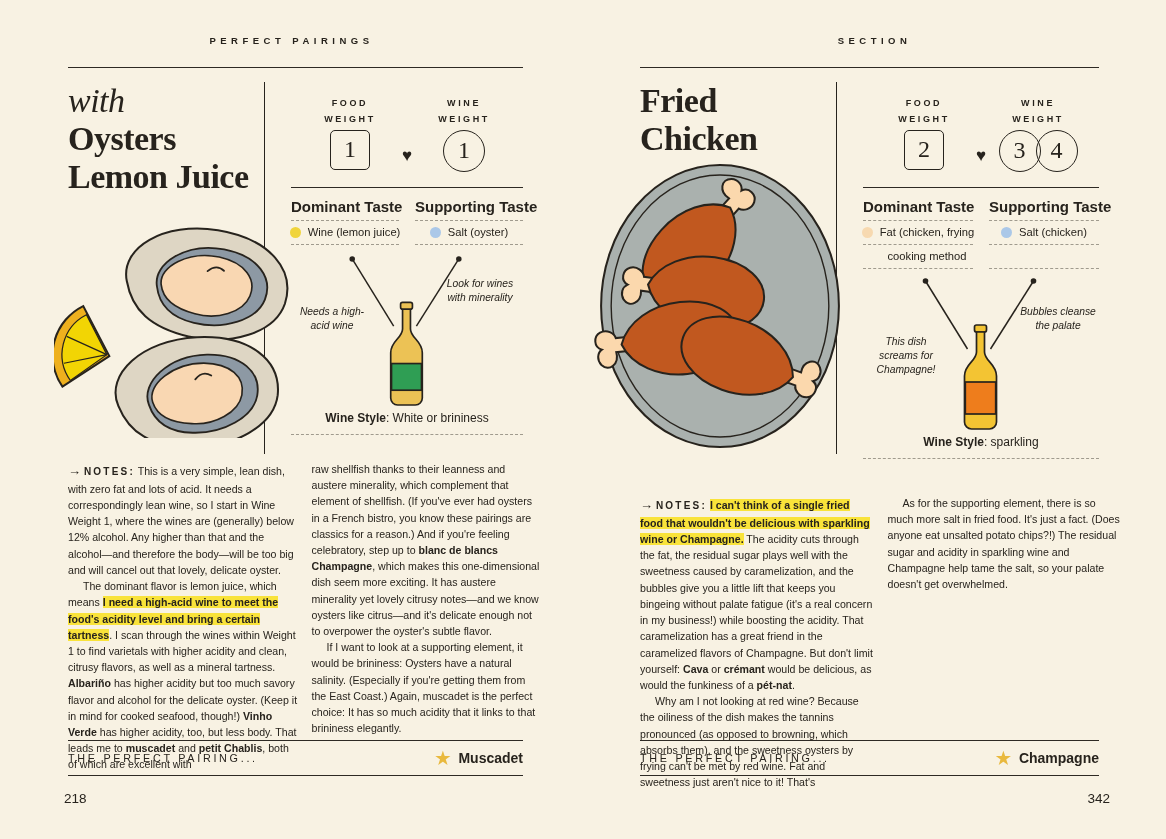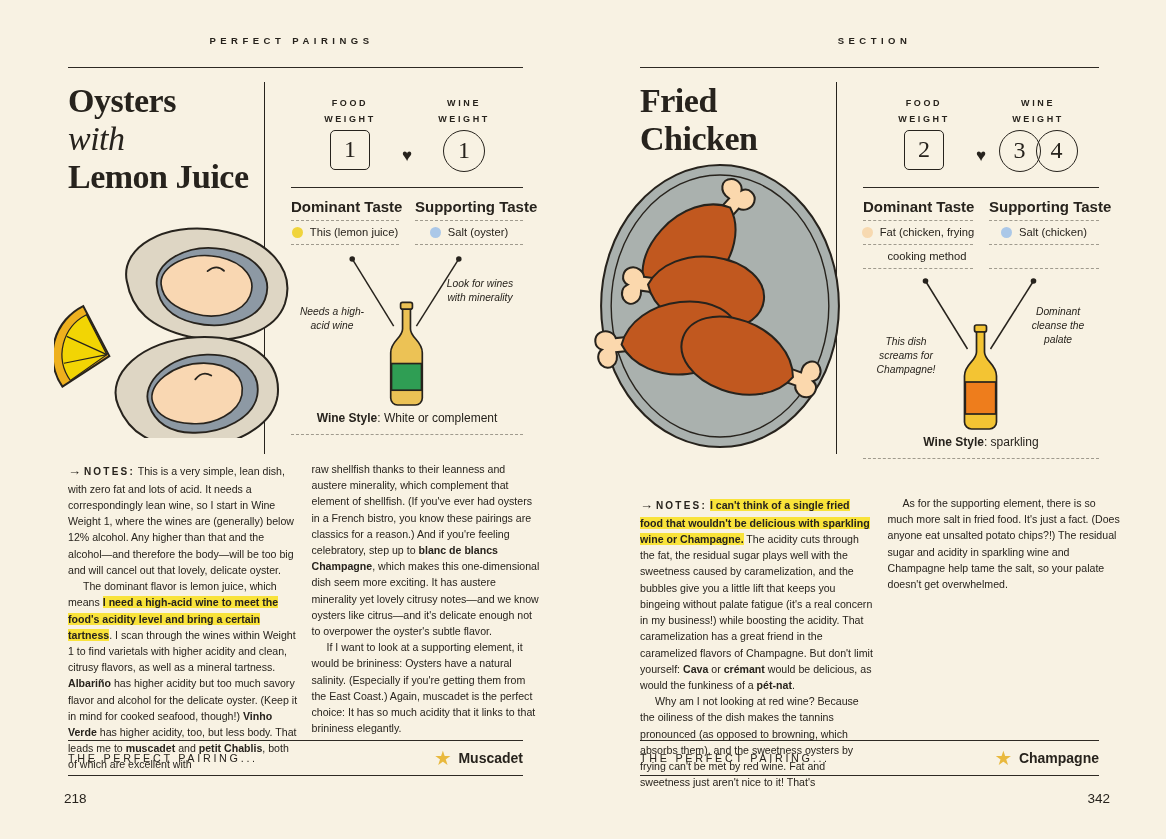--- a/index.html
+++ b/index.html
@@ -104,22 +104,22 @@
 
 <div class="spread">
 
   <section class="page left">
     <div class="pg-header">PERFECT PAIRINGS</div>
     <div class="top-rule"></div>
 
     <div class="body-grid">
       <div class="col-title">
         <h1 class="title">
+          <span class="tl it">with</span>
           <span class="tl">Oysters</span>
-          <span class="tl it">with</span>
           <span class="tl">Lemon Juice</span>
         </h1>
       </div>
       <div class="col-panel">
         <div class="weights">
           <div class="wcol">
             <div class="wlabel">FOOD WEIGHT</div>
             <div class="wsquare">1</div>
           </div>
           <div class="heart">♥</div>
@@ -129,21 +129,21 @@
               <div class="wcircle">1</div>
             </div>
           </div>
         </div>
         <div class="panel-rule"></div>
         <div class="tastes">
           <div class="taste-col">
             <div class="t-label">Dominant Taste</div>
             <div class="t-row">
               <span class="dot acid"></span>
-              <span>This (lemon juice)</span>
+              <span>Wine (lemon juice)</span>
             </div>
           </div>
           <div class="taste-col">
             <div class="t-label">Supporting Taste</div>
             <div class="t-row">
               <span class="dot salt"></span>
               <span>Salt (oyster)</span>
             </div>
           </div>
         </div>
@@ -156,21 +156,21 @@
             <g transform="translate(94,52)">
               <rect class="bottle body" x="17" y="0" width="12" height="7" rx="2"></rect>
               <path class="bottle body" d="M19,7 h8 v20 c0,9 12,12 12,24 v46 a7,7 0 0 1 -7,7 h-18 a7,7 0 0 1 -7,-7 v-46 c0,-12 12,-15 12,-24 Z"></path>
               <rect class="bottle lbl" x="7.8" y="62" width="30.4" height="27"></rect>
             </g>
           </svg>
           <div class="ann ann-l">Needs a high-acid wine</div>
           <div class="ann ann-r">Look for wines with minerality</div>
         </div>
         <div class="winestyle">
-          <b>Wine Style</b><span>: White or complement</span>
+          <b>Wine Style</b><span>: White or brininess</span>
         </div>
       </div>
     </div>
 
     <svg class="illo illo-oysters" viewBox="0 0 240 240">
       <defs>
         <g id="oyster">
           <path class="shell" d="M-80,8 C-90,-24 -50,-54 4,-51 C56,-48 84,-20 77,14 C70,44 28,61 -14,56 C-52,51 -72,36 -80,8 Z"></path>
           <path class="ring" d="M-50,10 C-56,-12 -26,-36 12,-33 C46,-30 63,-10 57,12 C51,33 20,46 -10,42 C-34,39 -46,28 -50,10 Z"></path>
           <path class="flesh" d="M-46,8 C-50,-10 -22,-28 8,-25 C34,-22 47,-7 42,10 C37,27 12,37 -10,33 C-30,30 -43,22 -46,8 Z"></path>
@@ -264,21 +264,21 @@
               <circle class="ptr-dot" cx="62" cy="8" r="2.8"></circle>
             <line class="ptr" x1="170" y1="8" x2="127" y2="76"></line>
               <circle class="ptr-dot" cx="170" cy="8" r="2.8"></circle>
             <g transform="translate(94,52)">
               <rect class="bottle body" x="17" y="0" width="12" height="7" rx="2"></rect>
               <path class="bottle body" d="M19,7 h8 v20 c0,9 12,12 12,24 v46 a7,7 0 0 1 -7,7 h-18 a7,7 0 0 1 -7,-7 v-46 c0,-12 12,-15 12,-24 Z"></path>
               <rect class="bottle lbl" x="7.8" y="57" width="30.4" height="32"></rect>
             </g>
           </svg>
           <div class="ann ann-l">This dish screams for Champagne!</div>
-          <div class="ann ann-r">Dominant cleanse the palate</div>
+          <div class="ann ann-r">Bubbles cleanse the palate</div>
         </div>
         <div class="winestyle">
           <b>Wine Style</b><span>: sparkling</span>
         </div>
       </div>
     </div>
 
     <svg class="illo illo-chicken" viewBox="0 0 260 300">
       <defs>
         <g id="drum">

